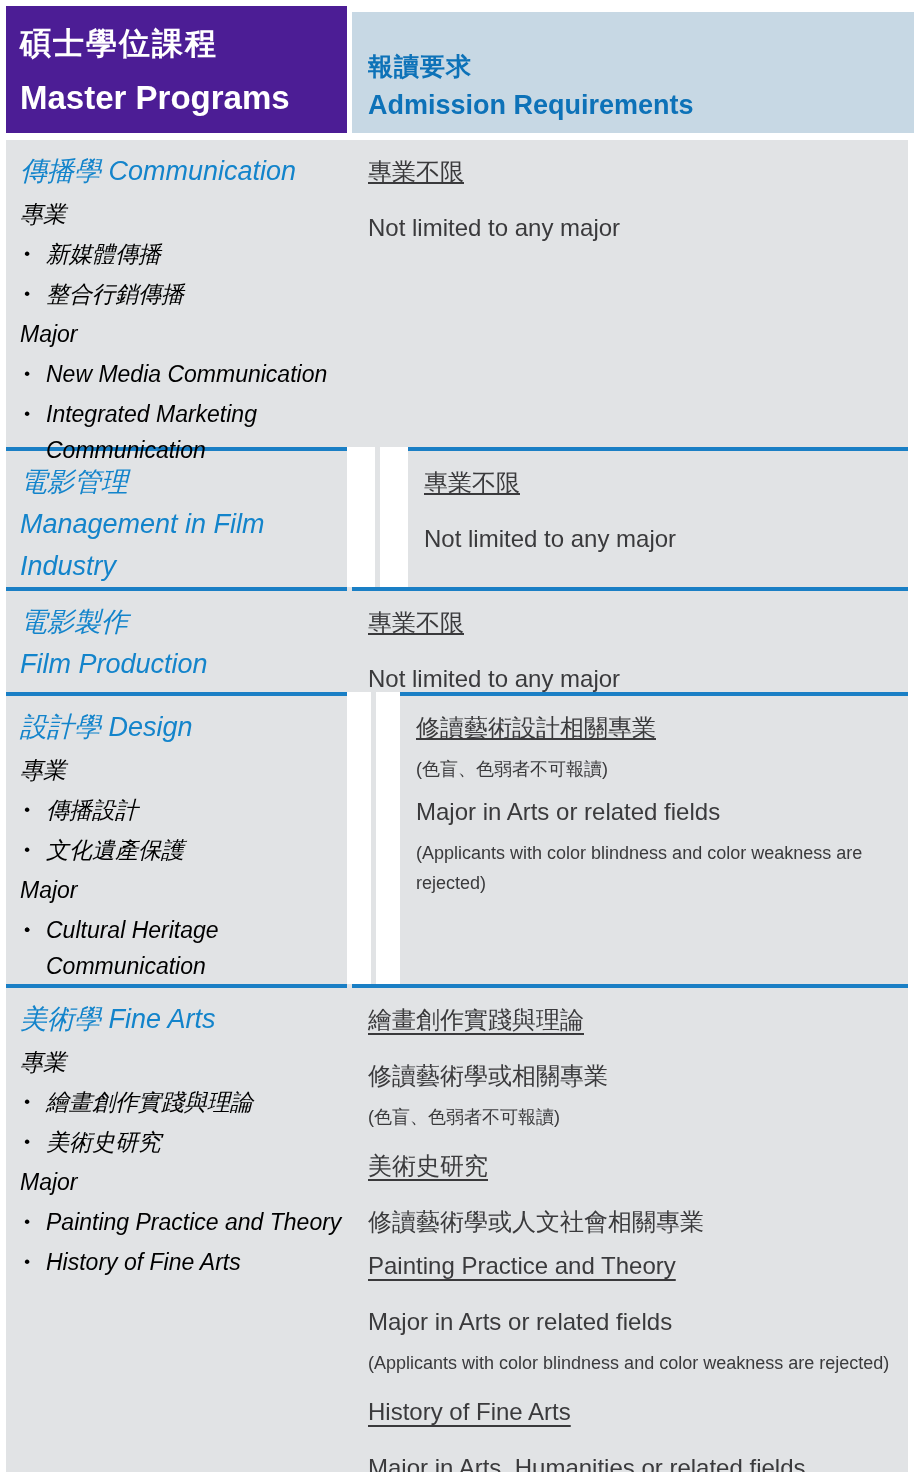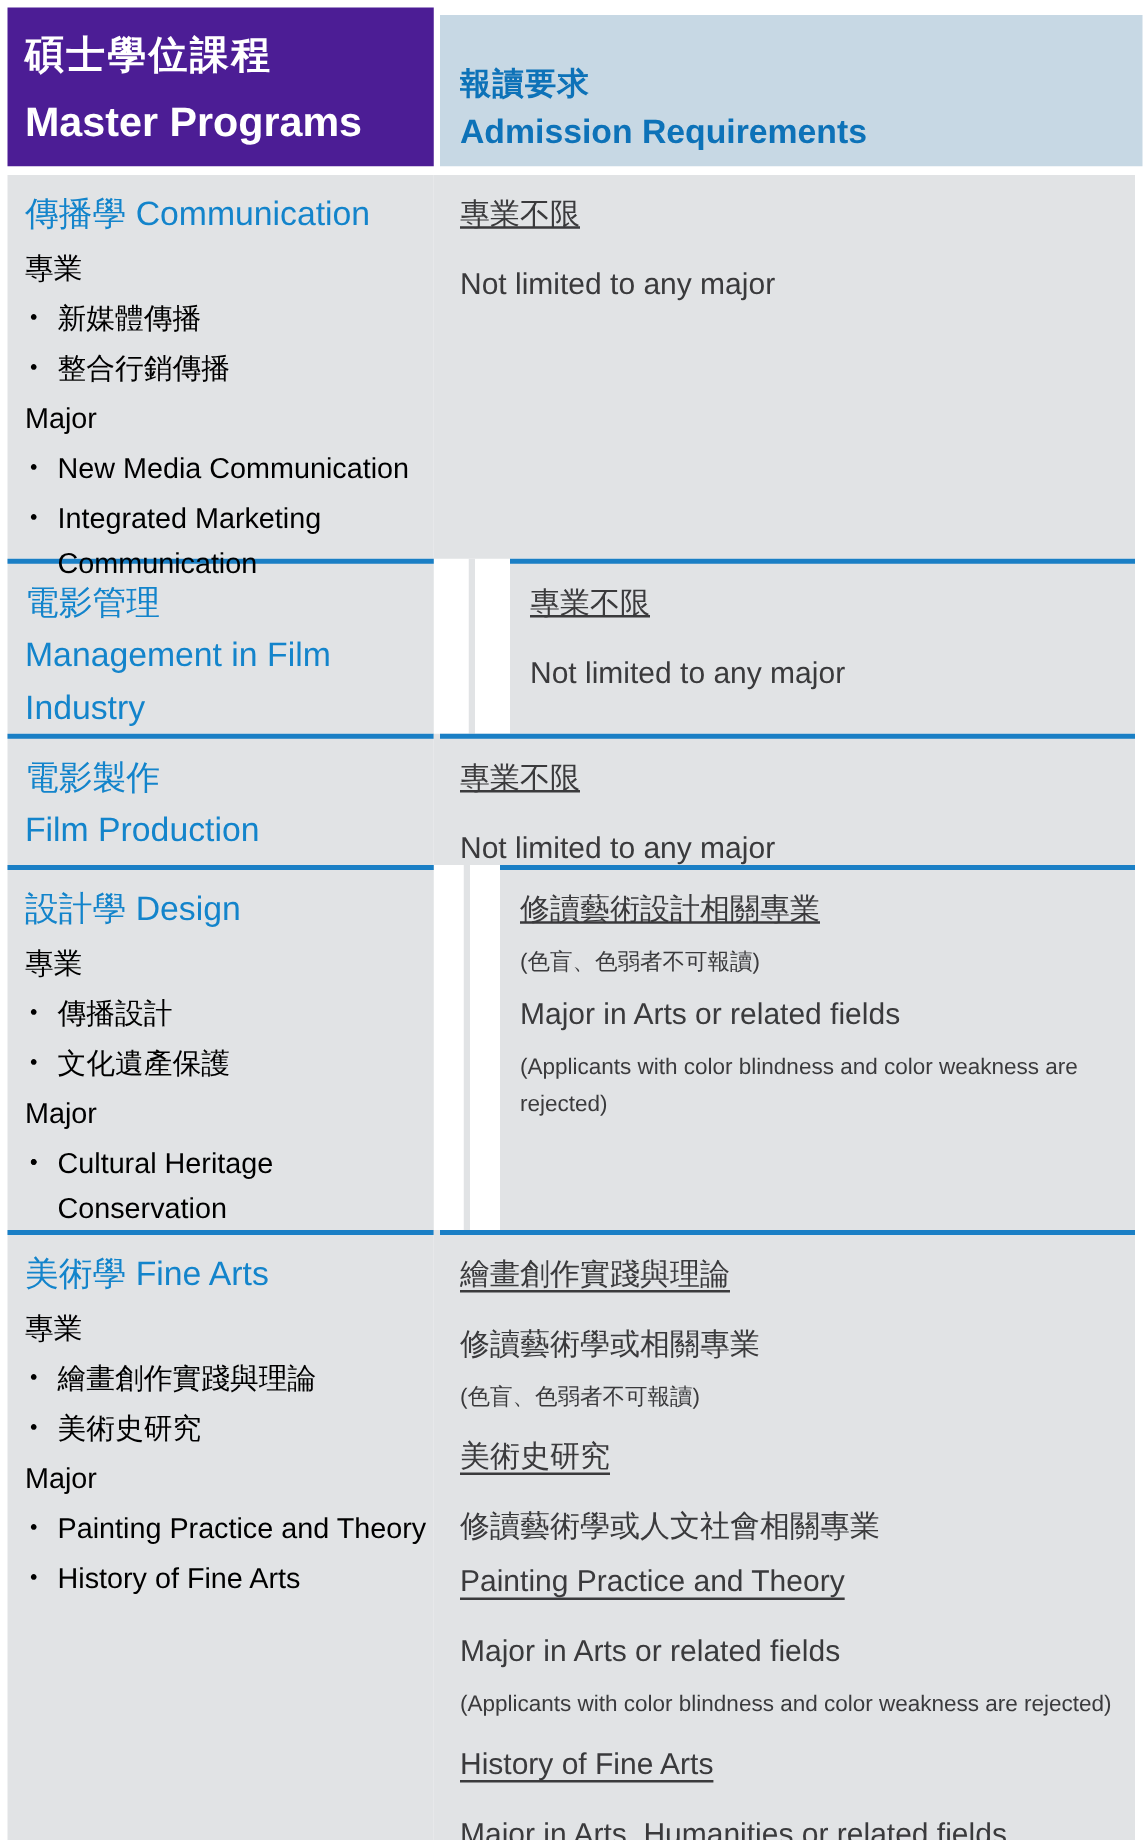--- a/index.html
+++ b/index.html
@@ -32,21 +32,21 @@
 
   
   .table { display:flex; flex-direction:column; height:1332px; }
   .row { display:flex; }
   .row:nth-child(1){ height:307px; }
   .row:nth-child(2){ height:151px;gap:28px; }
   .row:nth-child(3){ height:105px; }
   .row:nth-child(4){ height:325px;gap:24px; }
   .row:nth-child(5){ flex:1; }
   .cell { background:#e1e3e5; }
-  .cell-left  { width:341px; padding:10px 4px 0 14px; }
+  .cell-left  { width:341px; padding:10px 4px 0 14px;font-style:italic; }
   .gap        { width:5px;  background:#e1e3e5; }
   .cell-right { flex:1; padding:10px 6px 0 16px; }
   .row + .row .cell-left,
   .row + .row .cell-right { border-top:4px solid #1a7fc5; }
 
   
   .title { color:#1384cb; }
   .title-line { font-size:27px; line-height:42px; }
   .line { font-size:23px; line-height:36px; margin-top:4px; color:#000000; }
   .line.label { }
@@ -132,21 +132,21 @@
   <div class="row">
     <div class="cell cell-left">
       <div class="title">
             <div class="title-line">設計學 Design</div>
           </div>
     <div class="line label">專業</div>
           <div class="line bullet"><span class="dot">•</span><span>傳播設計</span></div>
           <div class="line bullet"><span class="dot">•</span><span>文化遺產保護</span></div>
           <div class="line label">Major</div>
           <div class="line bullet"><span class="dot">•</span></div>
-          <div class="line bullet"><span class="dot">•</span><span>Cultural Heritage Conservation</span></div>
+          <div class="line bullet"><span class="dot">•</span><span>Cultural Heritage Communication</span></div>
         </div>
     <div class="gap"></div>
     <div class="cell cell-right">
           <div class="req-line normal">修讀藝術設計相關專業</div>
           <div class="req-line small">(色盲、色弱者不可報讀)</div>
           <div class="req-line normal">Major in Arts or related fields</div>
           <div class="req-line small">(Applicants with color blindness and color weakness are rejected)</div>
         </div>
   </div>
 

